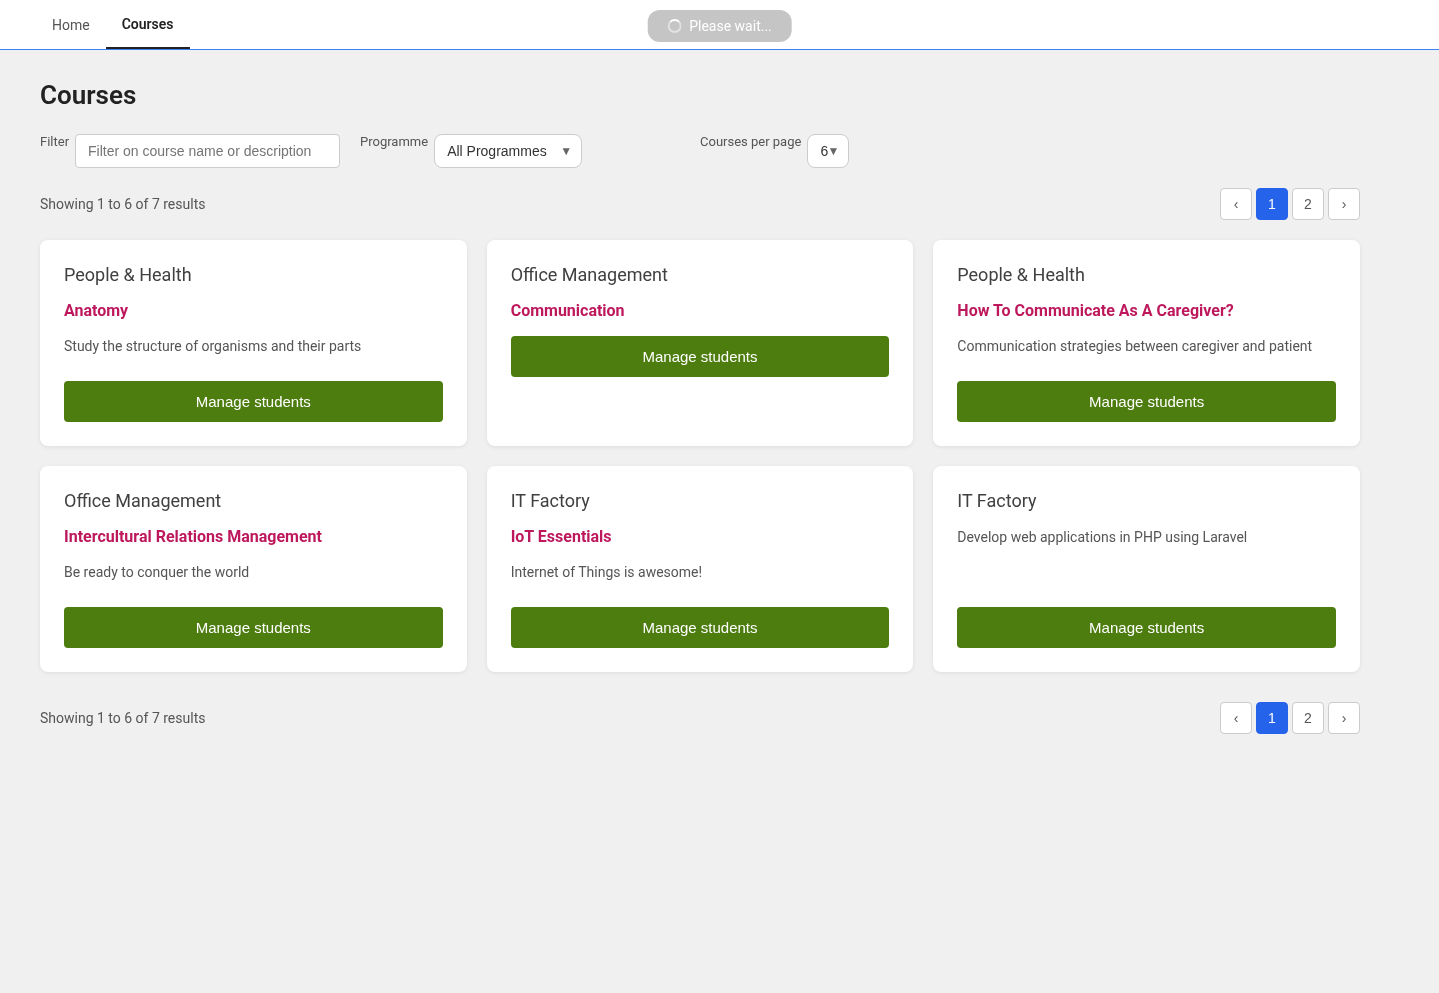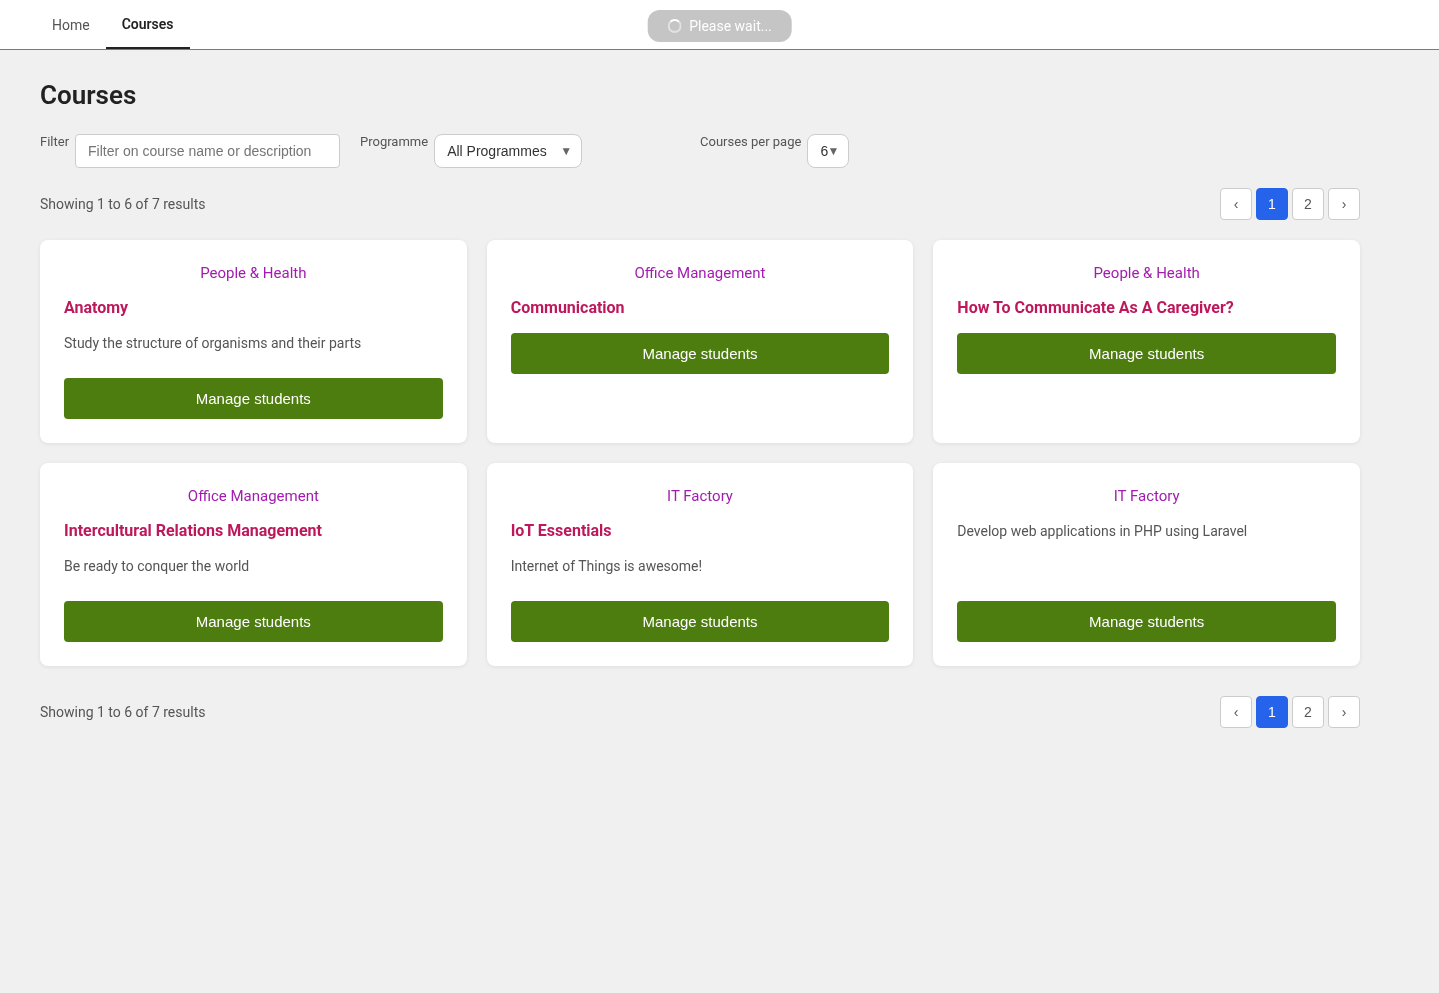--- a/index.html
+++ b/index.html
@@ -174,23 +174,22 @@
 
     .course-card {
       background: #fff;
       border-radius: 8px;
       padding: 24px;
       display: flex;
       flex-direction: column;
       box-shadow: 0 1px 4px rgba(0,0,0,0.08);
     }
     .course-programme {
-      font-size: 15px;
-      color: #a21caf;
-      text-align: center;
+      font-size: 18px;
+      color: #404040;
       margin-bottom: 16px;
     }
     .course-name {
       font-size: 16px;
       font-weight: 700;
       color: #be185d;
       margin-bottom: 16px;
     }
     .course-description {
       font-size: 14px;
@@ -277,20 +276,21 @@
       <button class="manage-btn">Manage students</button>
     </div>
       <div class="course-card">
       <div class="course-programme">Office Management</div>
       <div class="course-name">Communication</div>
       <button class="manage-btn">Manage students</button>
     </div>
       <div class="course-card">
       <div class="course-programme">People &amp; Health</div>
       <div class="course-name">How To Communicate As A Caregiver?</div>
+      <div class="course-description">Communication strategies between caregiver and patient</div>
       <button class="manage-btn">Manage students</button>
     </div>
       <div class="course-card">
       <div class="course-programme">Office Management</div>
       <div class="course-name">Intercultural Relations Management</div>
       <div class="course-description">Be ready to conquer the world</div>
       <button class="manage-btn">Manage students</button>
     </div>
       <div class="course-card">
       <div class="course-programme">IT Factory</div>

